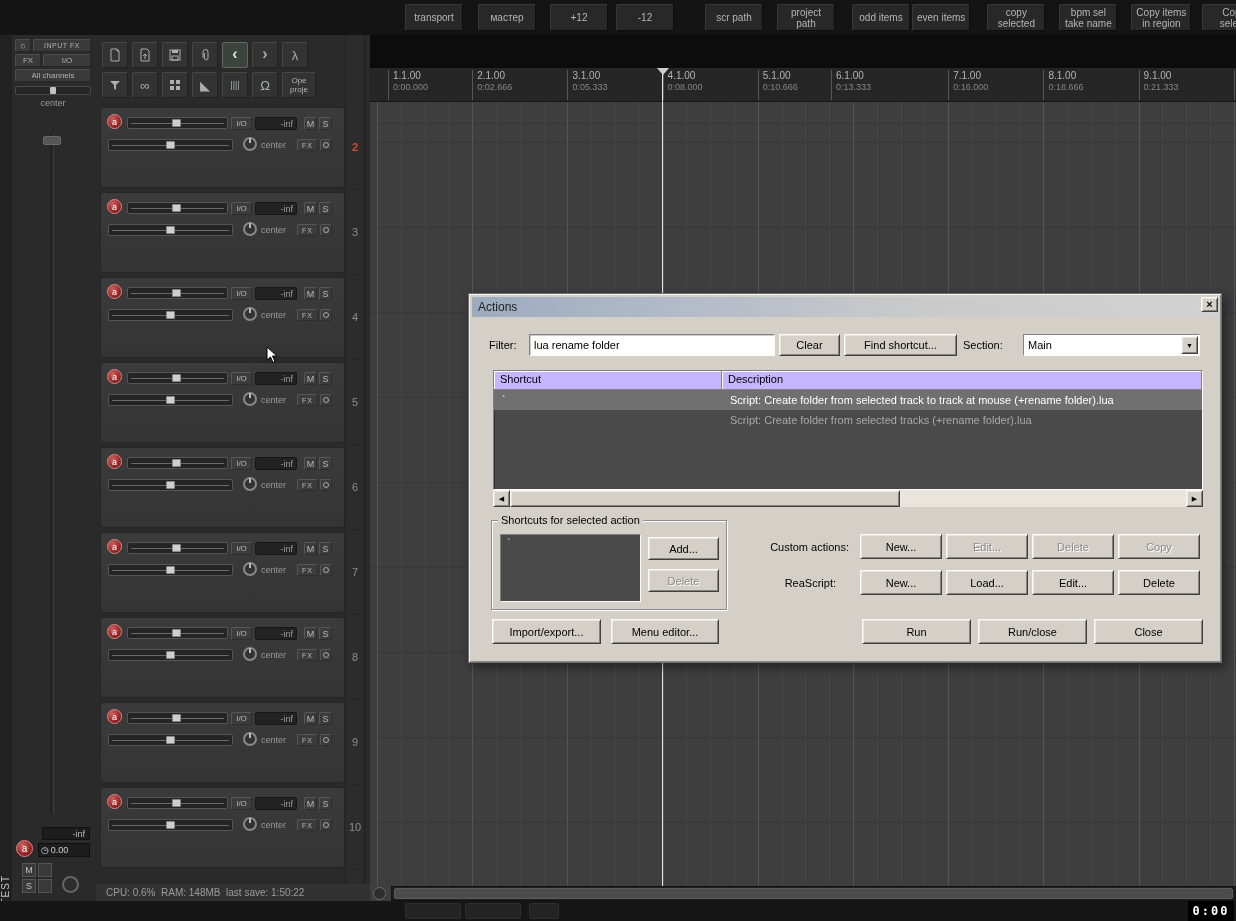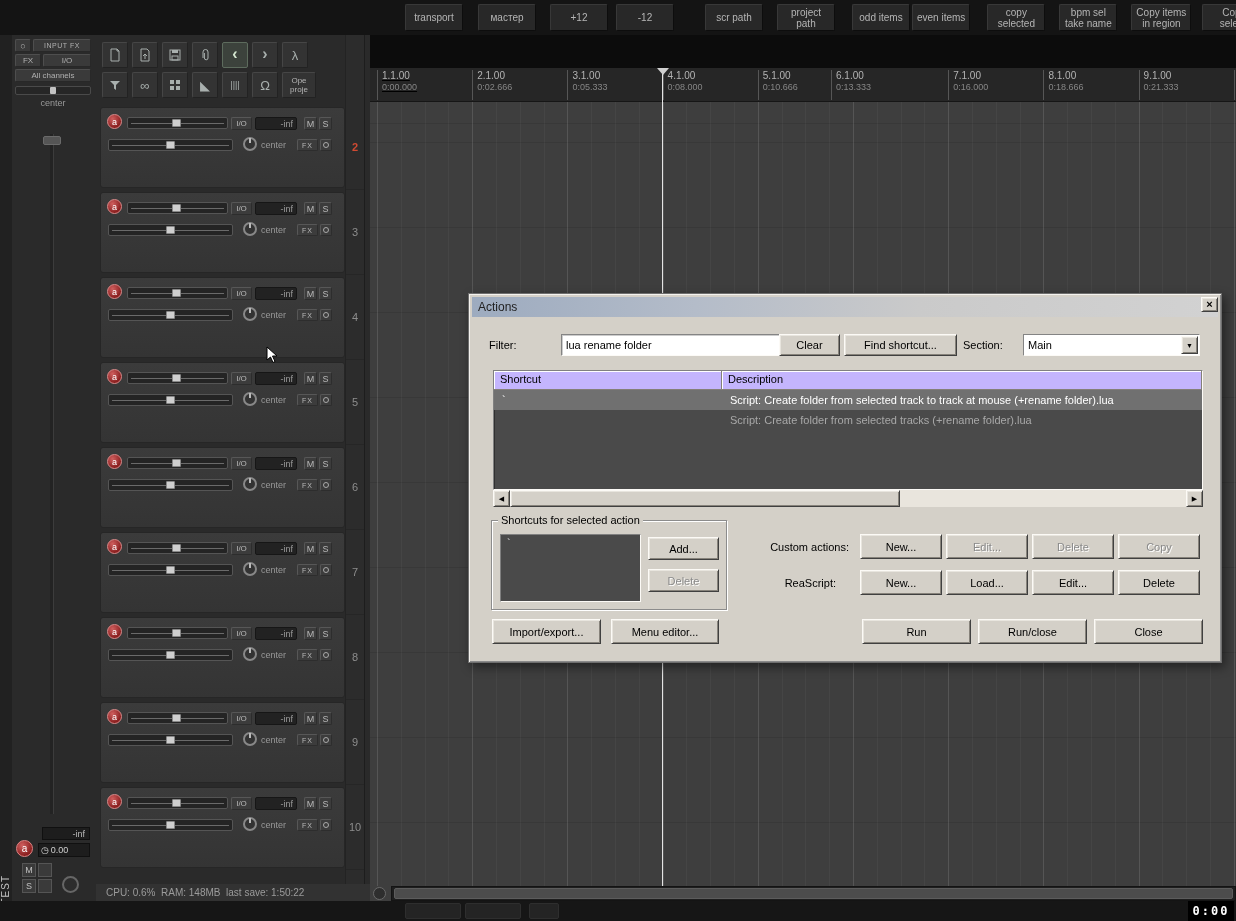--- a/index.html
+++ b/index.html
@@ -139,21 +139,21 @@
               display:flex; align-items:center; }
   .title { margin-left:6px; font-size:12px; color:#222; }
   .b3 { background:#d4d0c8; border:1px solid; border-color:#fcfaf6 #404040 #404040 #fcfaf6;
         box-shadow:inset 1px 1px 0 #e8e5de, inset -1px -1px 0 #87837b; color:#000; }
   .close-btn { position:absolute; right:3px; top:3px; width:17px; height:15px; font-size:11px; font-weight:bold;
                line-height:13px; text-align:center; color:#000; }
   .lbl { position:absolute; font-size:11px; color:#000; }
   .btn { position:absolute; font-size:11px; font-family:inherit; display:flex; align-items:center; justify-content:center; }
   .btn.disabled { color:#8a8a8a; text-shadow:1px 1px 0 #fff; }
   .inp { position:absolute; background:#fff; border:1px solid; border-color:#848484 #fcfaf6 #fcfaf6 #848484;
-         box-shadow:inset 1px 1px 0 rgba(0,0,0,0.2); font-size:11px; padding:0 4px; color:#000; font-family:inherit;margin-left:32px; }
+         box-shadow:inset 1px 1px 0 rgba(0,0,0,0.2); font-size:11px; padding:0 4px; color:#000; font-family:inherit; }
   .filter-lbl { left:20px; top:45px; }
   .filter-inp { left:60px; top:40px; width:246px; height:22px; }
   .clear-btn { left:310px; top:40px; width:61px; height:22px; }
   .find-btn { left:375px; top:40px; width:113px; height:22px; }
   .section-lbl { left:494px; top:45px; }
   .dd { position:absolute; left:554px; top:40px; width:177px; height:22px; background:#fff; border:1px solid;
         border-color:#848484 #fcfaf6 #fcfaf6 #848484; display:flex; align-items:center; }
   .dd-text { flex:1; font-size:11px; padding-left:4px; color:#000; }
   .dd-btn { width:17px; height:18px; margin-right:1px; font-size:7px; line-height:17px; text-align:center; }
   .lv { position:absolute; left:24px; top:76px; width:710px; height:120px; background:#4a4a4a; overflow:hidden;
@@ -492,21 +492,21 @@
       <div class="num-cell">6</div>
       <div class="num-cell">7</div>
       <div class="num-cell">8</div>
       <div class="num-cell">9</div>
       <div class="num-cell">10</div>
   </div>
 
   <div class="arrange">
     <div class="lane-top"></div>
     <div class="ruler">
-      <div class="rmark" style="left: 7px; text-decoration: underline;">
+      <div class="rmark" style="left: 18px;">
           <div class="rm-bar">1.1.00</div>
           <div class="rm-time">0:00.000</div>
         </div>
         <div class="rmark" style="left: 102.2px;">
           <div class="rm-bar">2.1.00</div>
           <div class="rm-time">0:02.666</div>
         </div>
         <div class="rmark" style="left: 197.4px;">
           <div class="rm-bar">3.1.00</div>
           <div class="rm-time">0:05.333</div>

